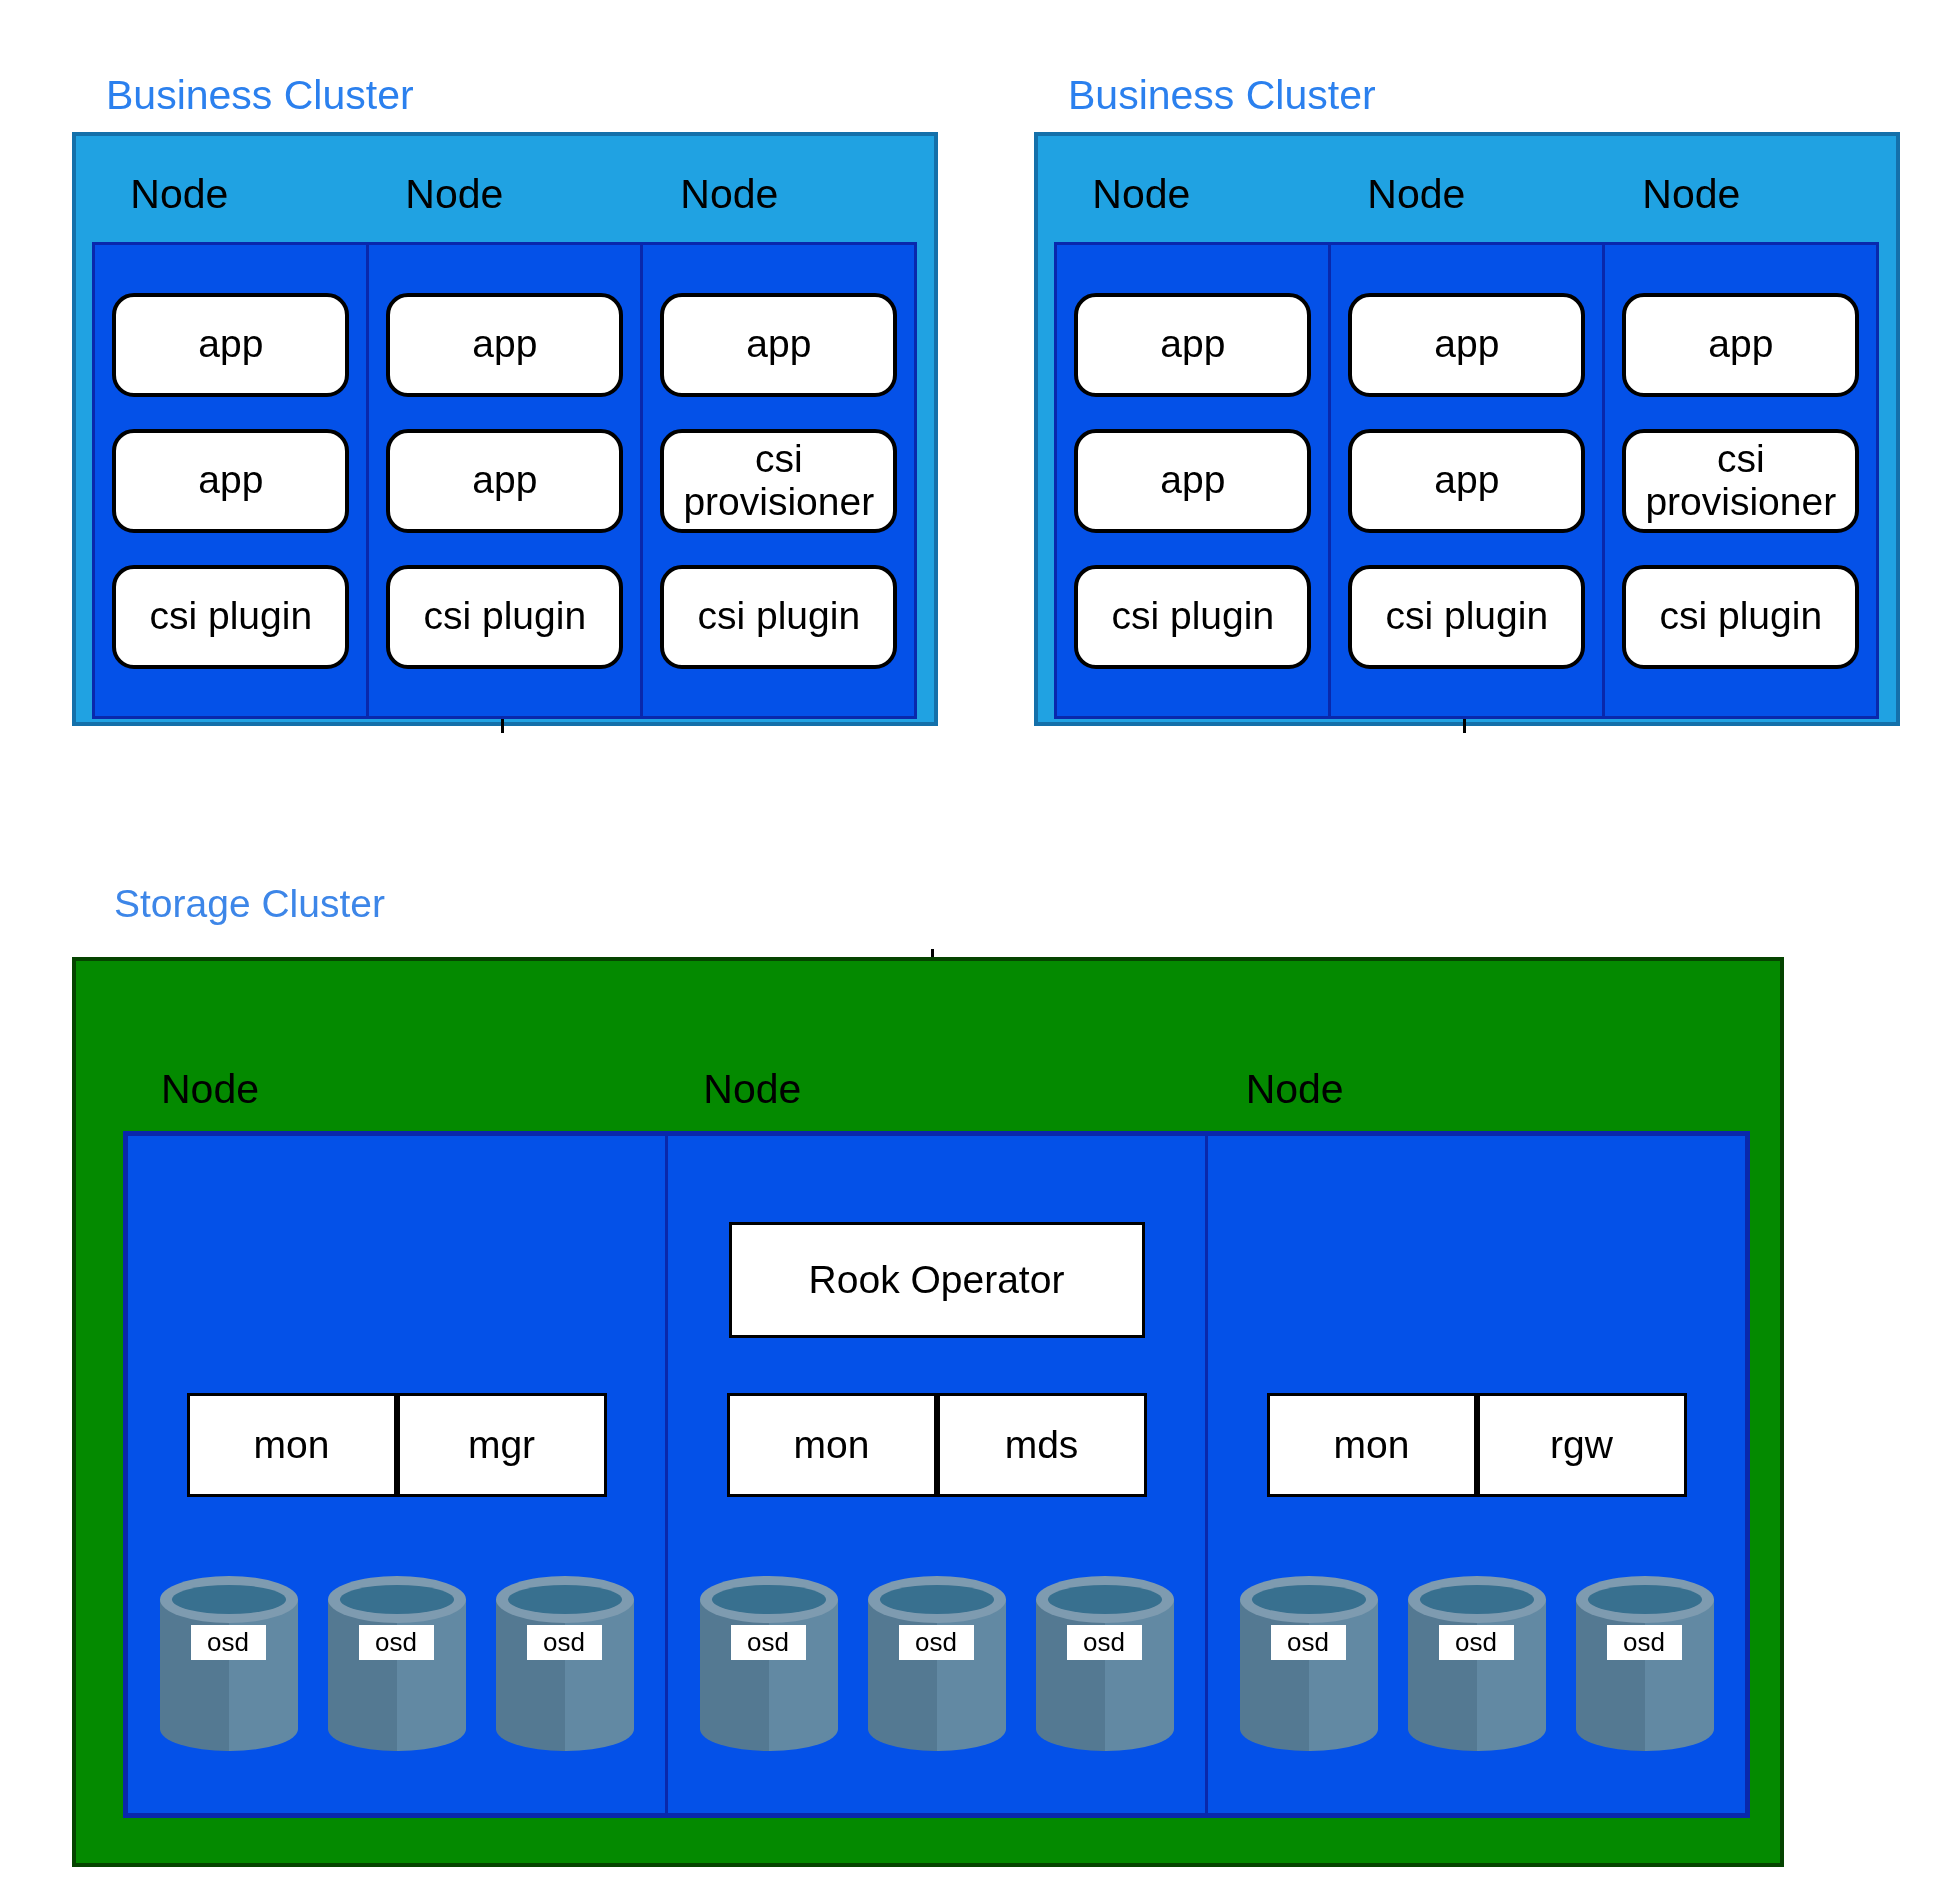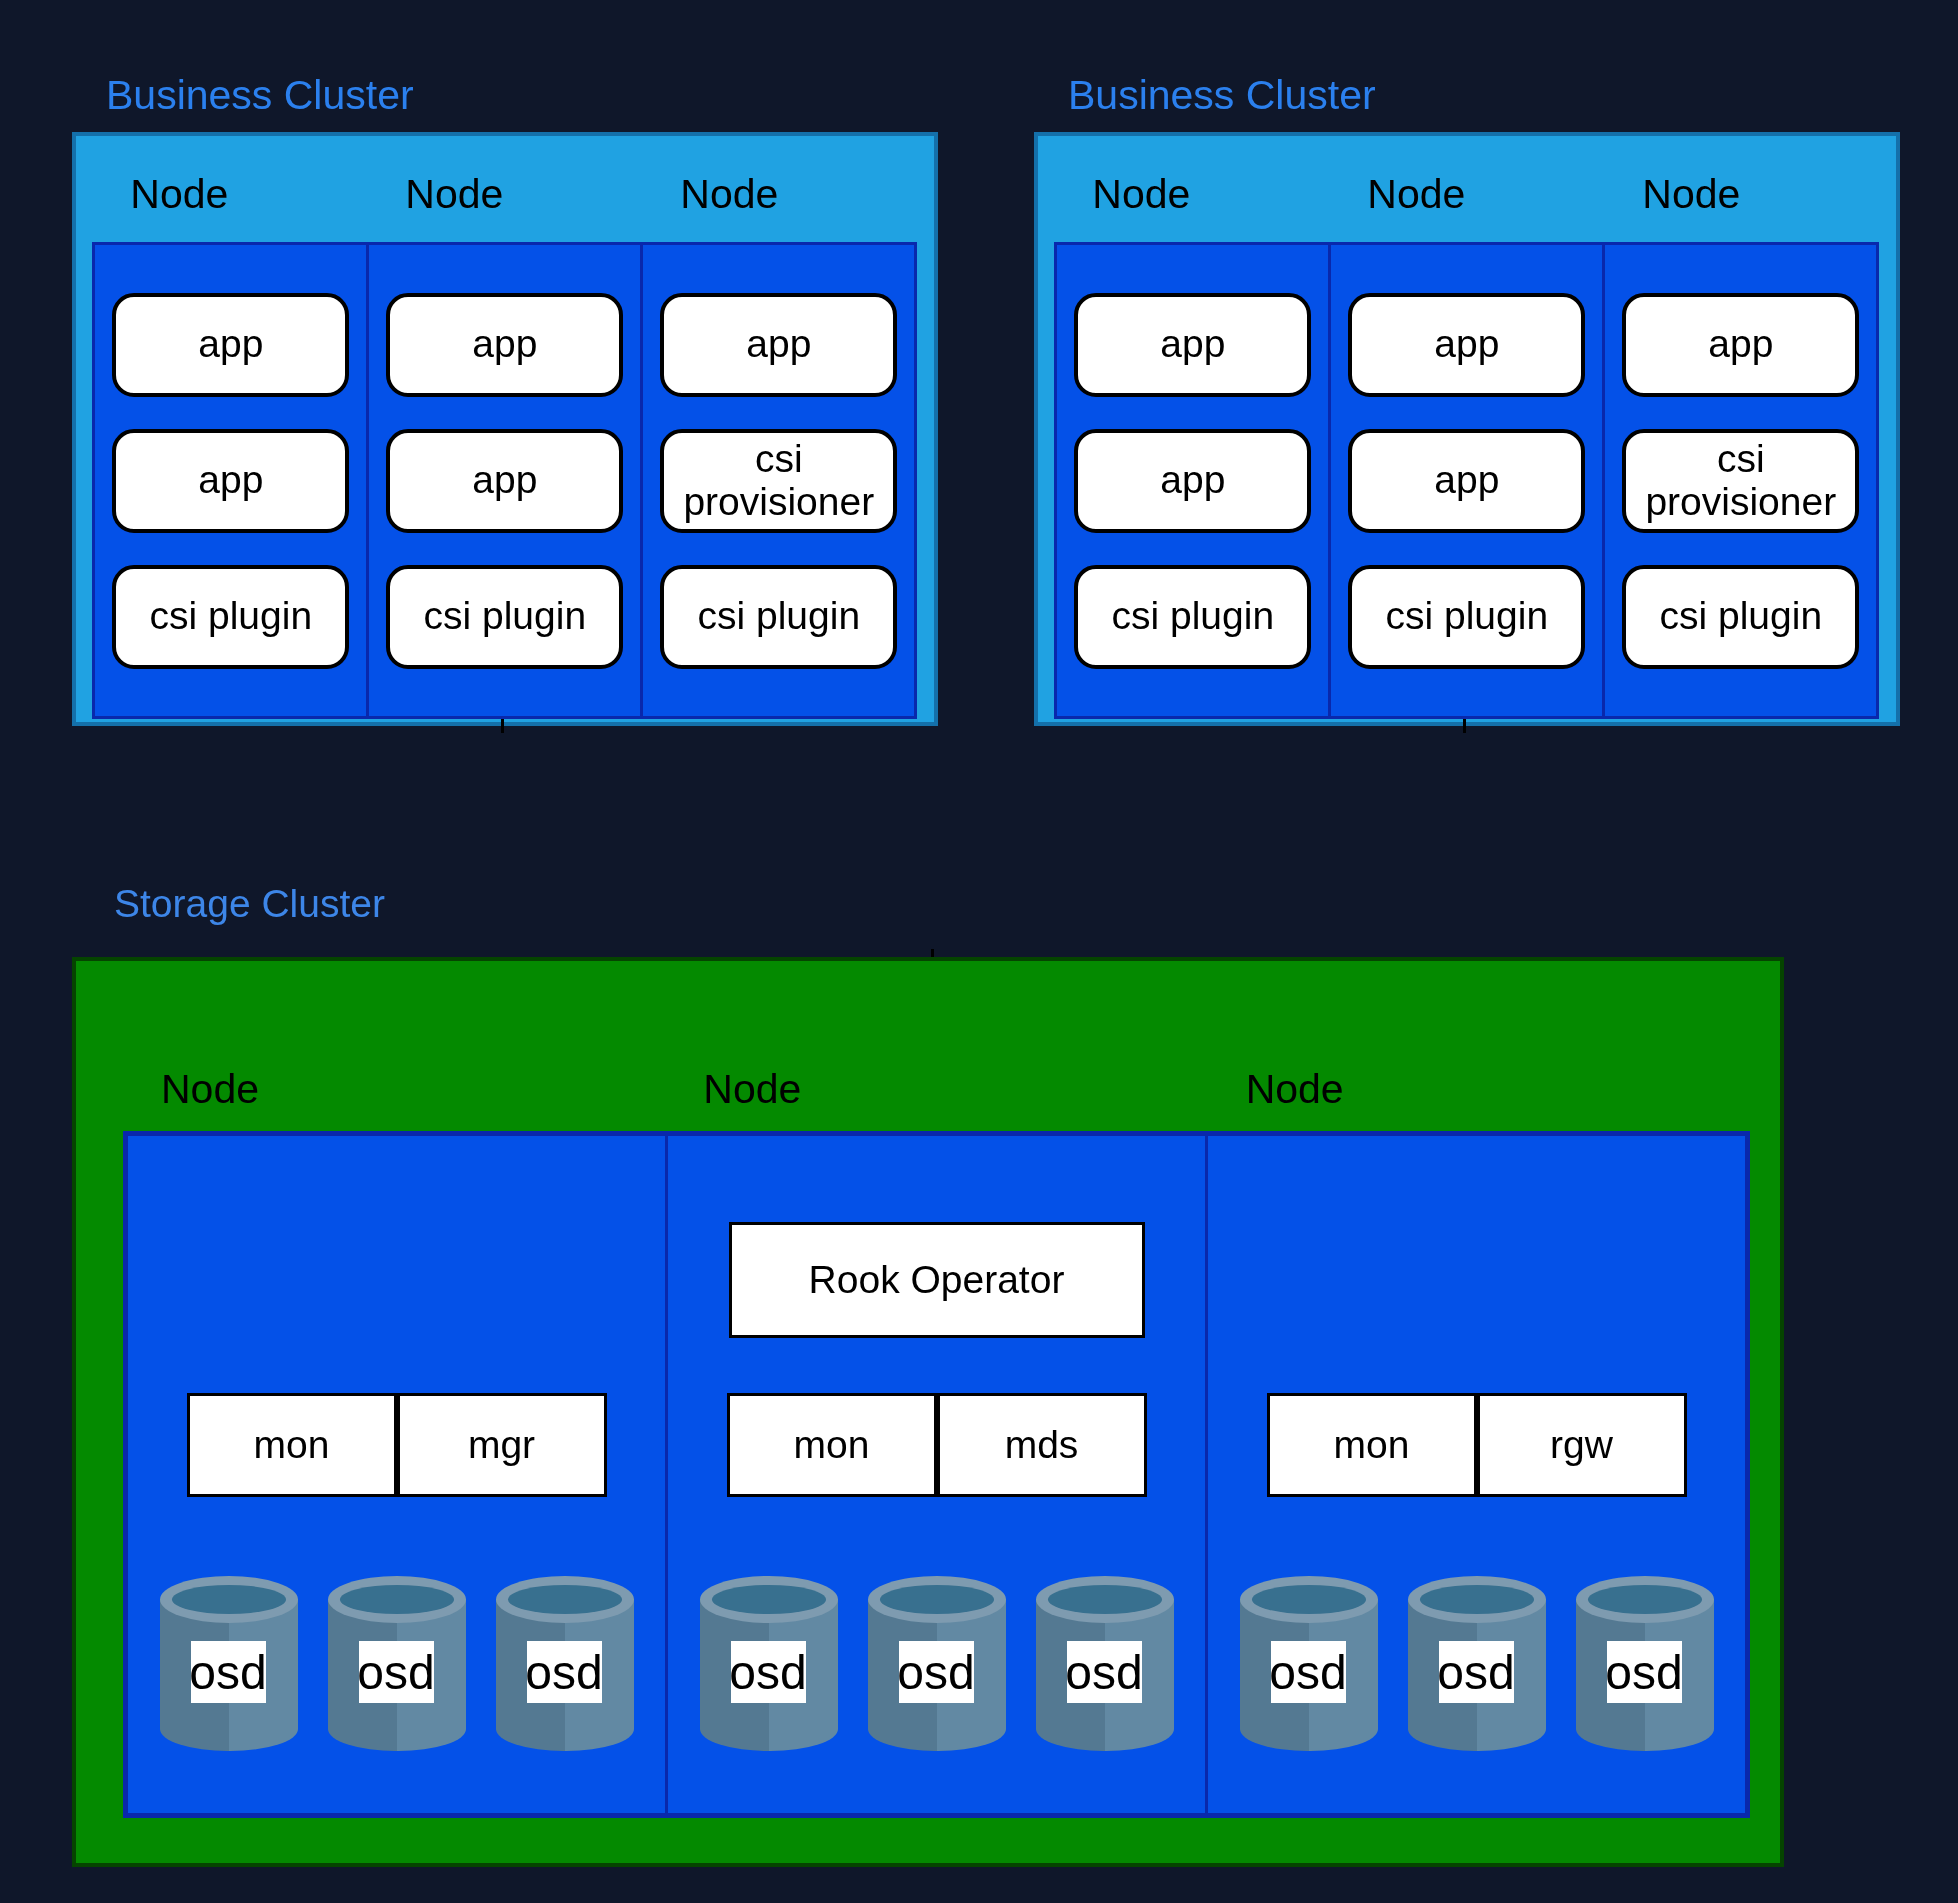--- a/index.html
+++ b/index.html
@@ -1,16 +1,16 @@
 <!DOCTYPE html>
 <html style="font-size:13.7px"><head>
 <meta charset="utf-8">
 <style>
   html,body{margin:0;padding:0;background:#000;}
-  #canvas{position:relative;width:1959px;height:1904px;background:#0f172a;overflow:hidden;
+  #canvas{position:relative;width:1959px;height:1904px;background:#ffffff;overflow:hidden;
           font-family:"Liberation Sans",sans-serif;color:#000;}
 
   
   .bc-title{position:absolute;top:72px;font-size:41px;color:#2b80ee;white-space:nowrap;}
   .bc{position:absolute;top:132px;width:866px;height:594px;background:#20a2e2;
       border:4.3px solid #1470aa;box-sizing:border-box;}
   .bc-hdr{position:absolute;left:16.3px;top:0;width:825px;height:106px;display:flex;}
   .hdr-cell{flex:1;display:flex;align-items:center;padding-left:38px;font-size:41px;margin-top:10px;}
   .bc-inner{position:absolute;left:16.3px;top:106px;width:825px;height:477px;
             background:#0451e8;border:3.4px solid #0928ac;box-sizing:border-box;display:flex;}
@@ -37,22 +37,22 @@
         display:flex;align-items:center;justify-content:center;font-size:39px;}
   .osd-row{position:absolute;top:440px;left:0;right:0;display:flex;justify-content:center;gap:30px;}
 
   
   .cyl{position:relative;width:138px;height:175px;}
   .cyl-side{position:absolute;left:0;top:23px;width:100%;height:152px;
             background:linear-gradient(90deg,#547992 0%,#547992 50%,#6289a3 50%,#6289a3 100%);
             border-radius:0 0 68px 68px / 0 0 22px 22px;}
   .cyl-rim{position:absolute;left:0;top:0;width:100%;height:47px;border-radius:50%;background:#7e9bb0;}
   .cyl-hole{position:absolute;left:12px;top:9.4px;width:114px;height:29px;border-radius:50%;background:#38708f;}
-  .cyl-chip{position:absolute;left:31px;top:65px;width:75px;height:62px;background:#fff;
-            display:flex;align-items:center;justify-content:center;font-size:48px;}
+  .cyl-chip{position:absolute;left:31px;top:49px;width:75px;height:35px;background:#fff;
+            display:flex;align-items:center;justify-content:center;font-size:26px;}
 
   
   .tick{position:absolute;width:3.4px;height:13.7px;background:#000;}
 </style>
 </head>
 <body>
 
 <div id="canvas">
 
   <div class="bc-title" style="left:106px">Business Cluster</div>

